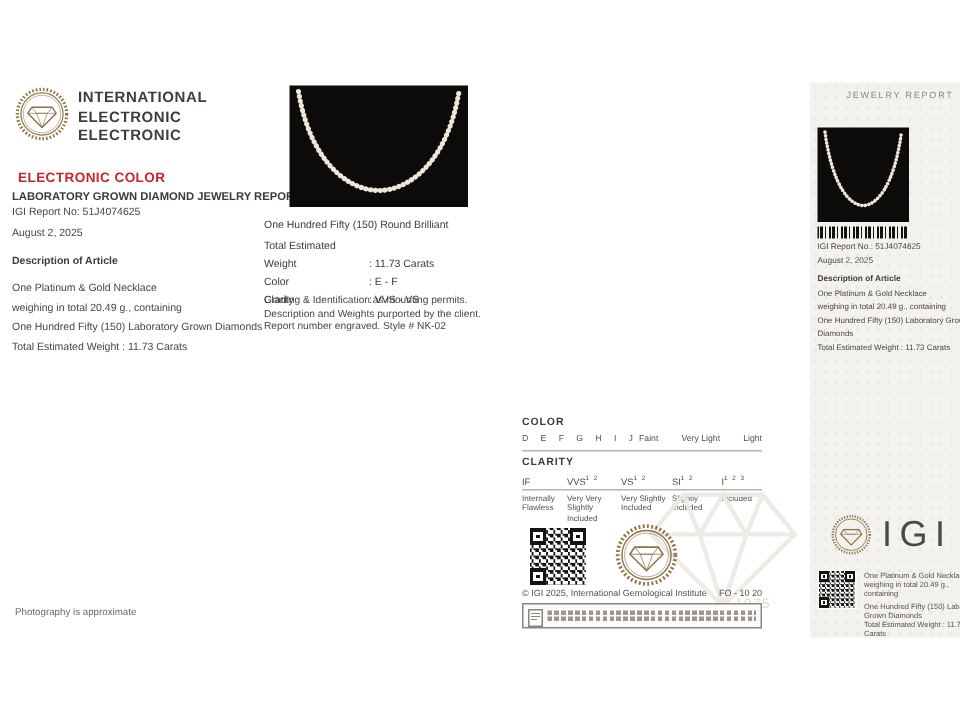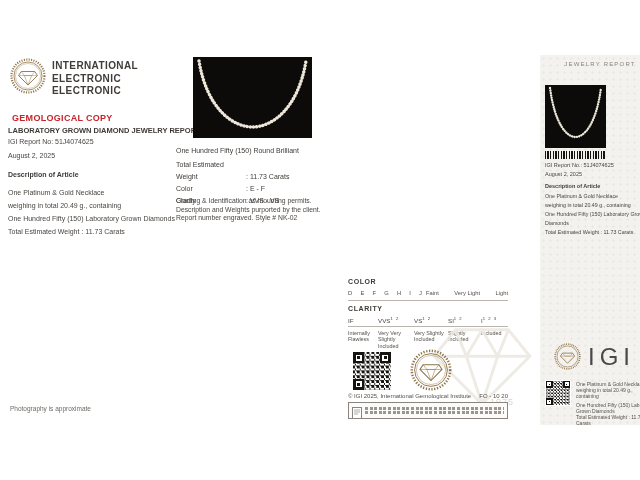--- a/index.html
+++ b/index.html
@@ -91,21 +91,21 @@
       <path d="M12.5 15 l3.5 4.5 h8 l3.5 -4.5 M9.5 19.5 h21 M16 19.5 L20 30 M24 19.5 L20 30" fill="none" stroke="#8f7347" stroke-width="0.5"></path>
     </svg>
   </span>
 
   <div class="abs org-name">
     <div>INTERNATIONAL</div>
     <div>ELECTRONIC</div>
     <div>ELECTRONIC</div>
   </div>
 
-  <div class="abs electronic-copy">GEMOLOGICAL COPY</div>
+  <div class="abs electronic-copy">ELECTRONIC COLOR</div>
   <div class="abs report-type">LABORATORY GROWN DIAMOND JEWELRY REPORT</div>
   <div class="abs report-no">IGI Report No: 51J4074625</div>
   <div class="abs report-date">August 2, 2025</div>
   <div class="abs desc-heading">Description of Article</div>
 
   <div class="abs desc-lines">
     <div>One Platinum &amp; Gold Necklace</div>
     <div>weighing in total 20.49 g., containing</div>
     <div>One Hundred Fifty (150) Laboratory Grown Diamonds</div>
     <div>Total Estimated Weight : 11.73 Carats</div>

